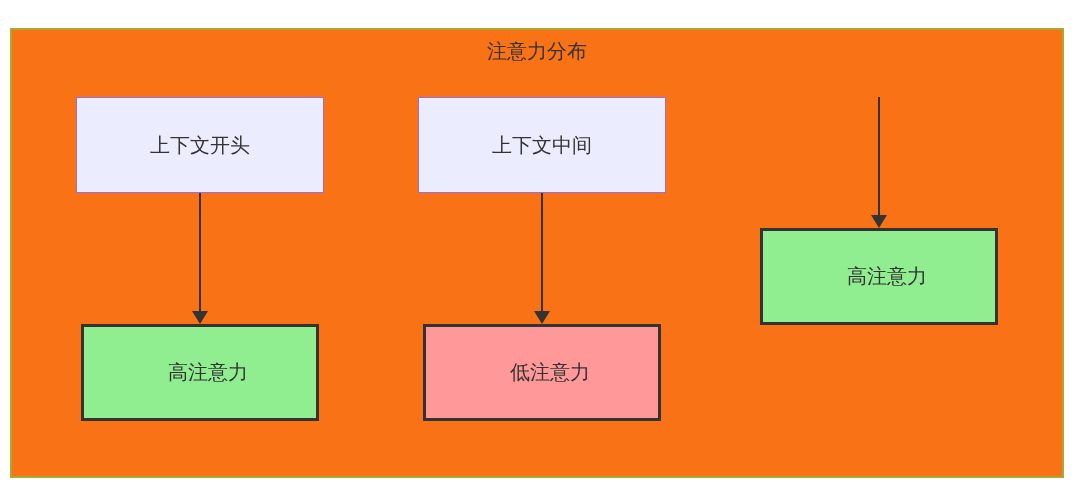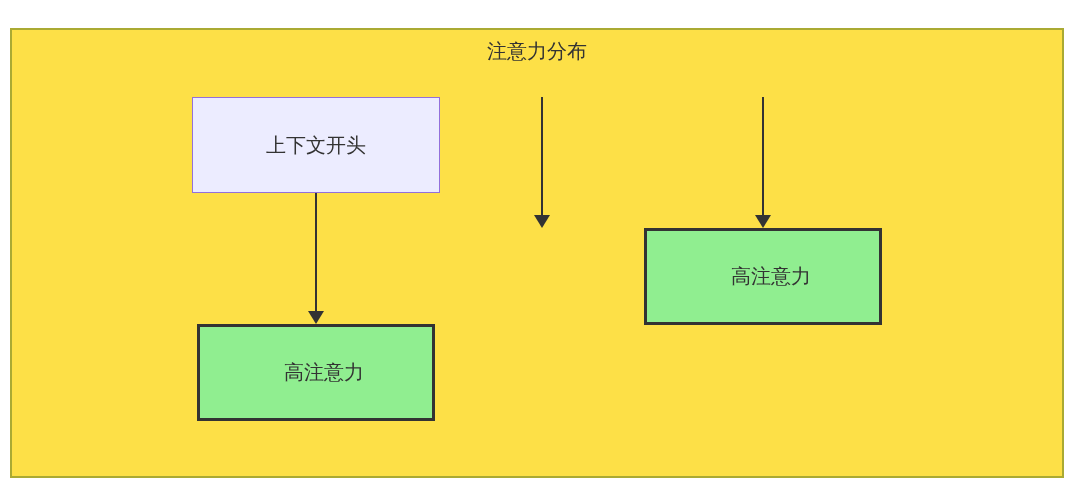--- a/index.html
+++ b/index.html
@@ -9,21 +9,21 @@
     height: 496px;
     background: #ffffff;
     font-family: "Liberation Sans", "DejaVu Sans", sans-serif;
   }
   .frame {
     position: absolute;
     left: 10px;
     top: 28px;
     width: 1054px;
     height: 450px;
-    background: #fde047;
+    background: #f97316;
     border: 2px solid #aaaa33;
     box-sizing: border-box;
   }
   .diagram-title {
     text-align: center;
     padding-top: 8px;
     font-size: 20px;
     color: #333333;
   }
   .columns {
@@ -92,24 +92,26 @@
     <div class="column">
       <div class="source-box">上下文开头</div>
       <div class="arrow">
         <div class="arrow-line"></div>
         <div class="arrow-head"></div>
       </div>
       <div class="target-box high">高注意力</div>
     </div>
 
     <div class="column">
+      <div class="source-box">上下文中间</div>
       <div class="arrow">
         <div class="arrow-line"></div>
         <div class="arrow-head"></div>
       </div>
+      <div class="target-box low">低注意力</div>
     </div>
 
     <div class="column">
       <div class="arrow">
         <div class="arrow-line"></div>
         <div class="arrow-head"></div>
       </div>
       <div class="target-box high">高注意力</div>
     </div>
 

